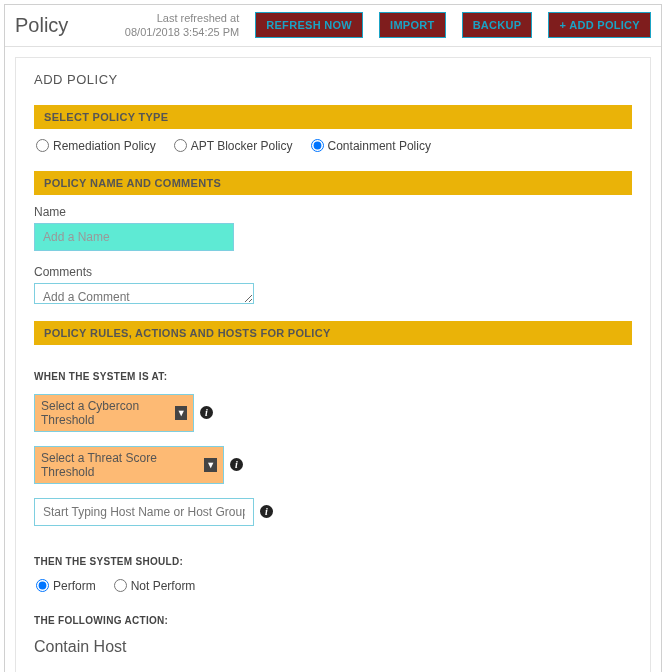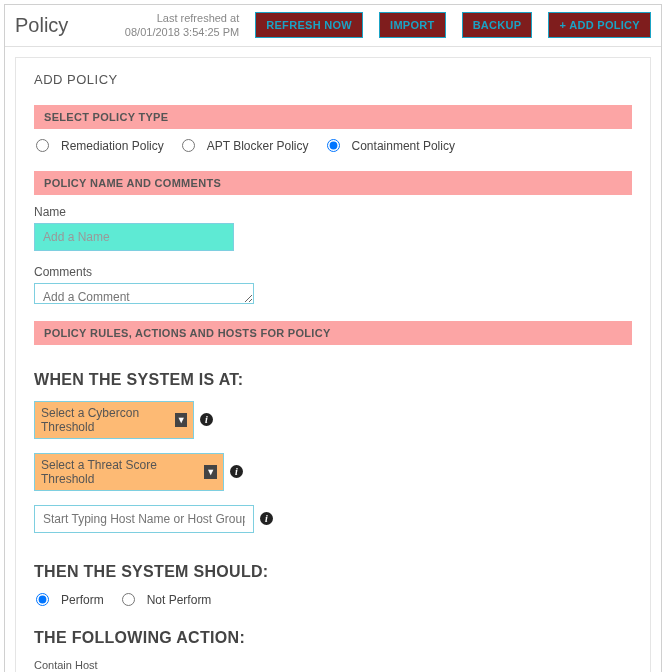--- a/index.html
+++ b/index.html
@@ -5,36 +5,36 @@
   * { box-sizing: border-box; margin: 0; padding: 0; }
   body { font-family: "Segoe UI", Arial, sans-serif; font-size: 12px; color: #333; background: #fff; width: 666px; }
   .page { border: 1px solid #d0d0d0; margin: 4px; }
   .header { display: flex; align-items: center; justify-content: space-between; padding: 6px 10px; border-bottom: 1px solid #e0e0e0; }
   .title { font-size: 20px; font-weight: 300; color: #555; }
   .refresh-info { font-size: 11px; color: #888; text-align: right; line-height: 1.3; }
   .header-right { display: flex; align-items: center; gap: 16px; }
   .btn-outline { border: 1px solid #1aa3c5; background: #7f1d1d; color: #1aa3c5; padding: 6px 10px; font-size: 11px; font-weight: 700; letter-spacing: 0.3px; cursor: pointer; }
   .content { padding: 14px 18px 18px 18px; border: 1px solid #e5e5e5; margin: 10px; }
   .page-subtitle { font-size: 13px; letter-spacing: 0.5px; color: #555; margin-bottom: 18px; }
-  .section-bar { background: #fca5a5; padding: 6px 10px; font-size: 11px; font-weight: 700; color: #555; letter-spacing: 0.3px; margin-bottom: 10px; }
+  .section-bar { background: #eab308; padding: 6px 10px; font-size: 11px; font-weight: 700; color: #555; letter-spacing: 0.3px; margin-bottom: 10px; }
   .radio-row { display: flex; gap: 18px; align-items: center; margin-bottom: 18px; padding-left: 2px; }
-  .radio-item { display: flex; align-items: center; gap: 12px; font-size: 12px; color: #444; cursor: pointer; }
+  .radio-item { display: flex; align-items: center; gap: 4px; font-size: 12px; color: #444; cursor: pointer; }
   .radio-item input { cursor: pointer; }
   .field-label { font-size: 12px; color: #555; margin-bottom: 4px; display: block; }
   .text-input { border: 1px solid #7ecfe0; padding: 6px 8px; font-size: 12px; width: 200px; color: #555; background: #5eead4; }
   .text-input::placeholder { color: #999; }
   .textarea-input { border: 1px solid #7ecfe0; padding: 6px 8px; font-size: 12px; width: 220px; height: 21px; resize: both; color: #555; font-family: inherit; }
   .field-block { margin-bottom: 14px; }
-  .subhead { font-size: 16px; font-weight: 700; color: #444; margin-bottom: 12px; letter-spacing: 0.3px; }
+  .subhead { font-size: 10px; font-weight: 700; color: #444; margin-bottom: 12px; letter-spacing: 0.3px; }
   .select-row { display: flex; align-items: center; gap: 6px; margin-bottom: 14px; }
   .fake-select { border: 1px solid #7ecfe0; background: #fdba74; padding: 4px 6px; font-size: 12px; color: #555; display: flex; align-items: center; justify-content: space-between; cursor: pointer; }
   .select-arrow { background: #444; color: #fff; font-size: 9px; width: 14px; height: 14px; display: inline-flex; align-items: center; justify-content: center; margin-left: 6px; }
   .info-icon { width: 13px; height: 13px; border-radius: 50%; background: #222; color: #fff; font-size: 10px; font-weight: 700; display: inline-flex; align-items: center; justify-content: center; font-style: italic; font-family: Georgia, serif; cursor: pointer; }
   .host-input { border: 1px solid #7ecfe0; padding: 6px 8px; font-size: 12px; width: 220px; color: #555; }
-  .static-text { font-size: 11px; color: #555; margin-bottom: 18px; }
+  .static-text { font-size: 16px; color: #555; margin-bottom: 18px; }
   .spacer { height: 16px; }
 </style>
 </head>
 <body>
 
 <div class="page">
   <div class="header">
     <div class="title">Policy</div>
     <div class="header-right">
       <div class="refresh-info">

